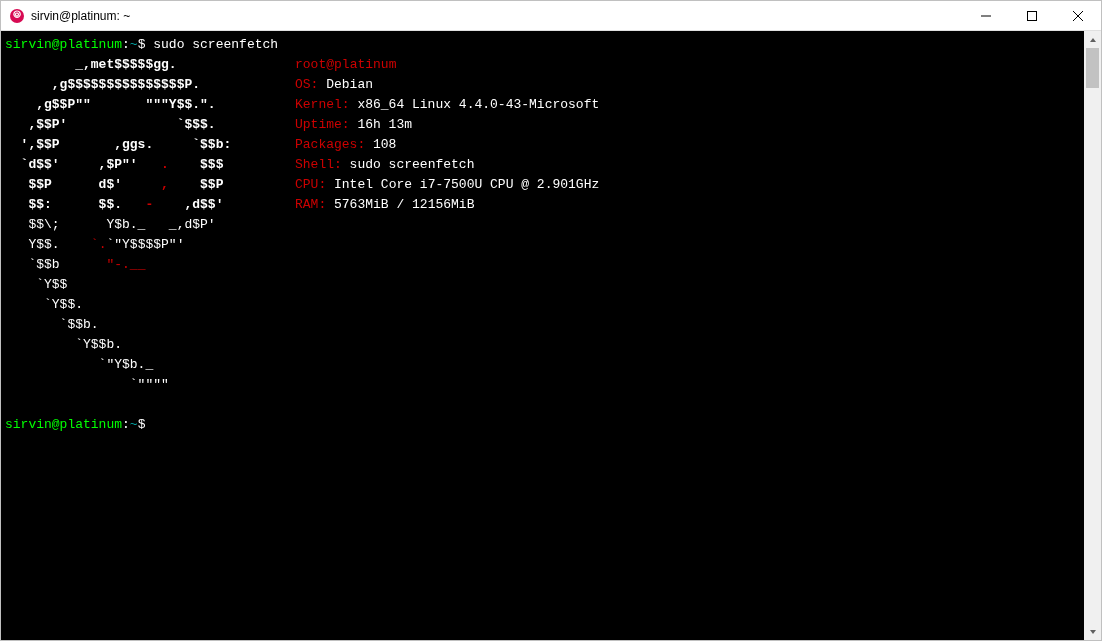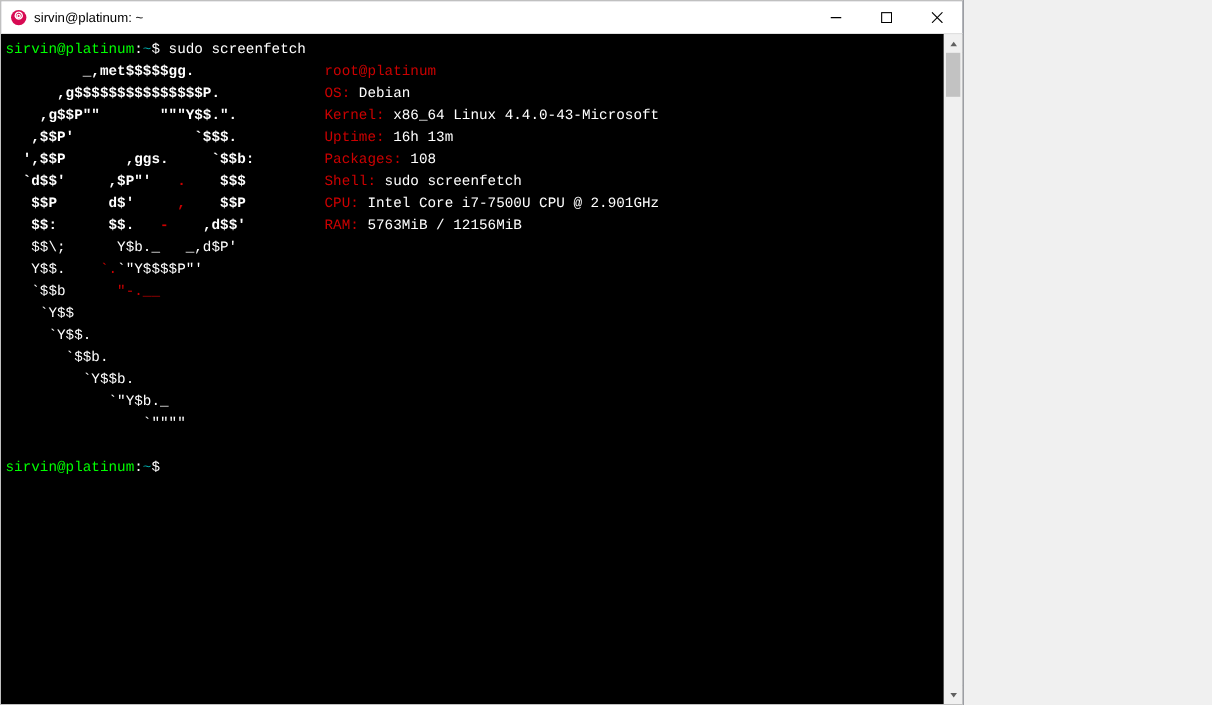--- a/index.html
+++ b/index.html
@@ -8,23 +8,23 @@
   box-sizing: border-box;
 }
 body {
   font-family: "Segoe UI", Tahoma, sans-serif;
   background: #f0f0f0;
   width: 1102px;
   height: 641px;
   overflow: hidden;
 }
 .window {
-  width: 876px;
+  width: 1102px;
   height: 641px;
-  background: #0f172a;
+  background: #0f766e;
   border: 1px solid #c0c0c0;
   display: flex;
   flex-direction: column;
 }
 .titlebar {
   height: 30px;
   background: #ffffff;
   display: flex;
   align-items: center;
   padding-left: 8px;

